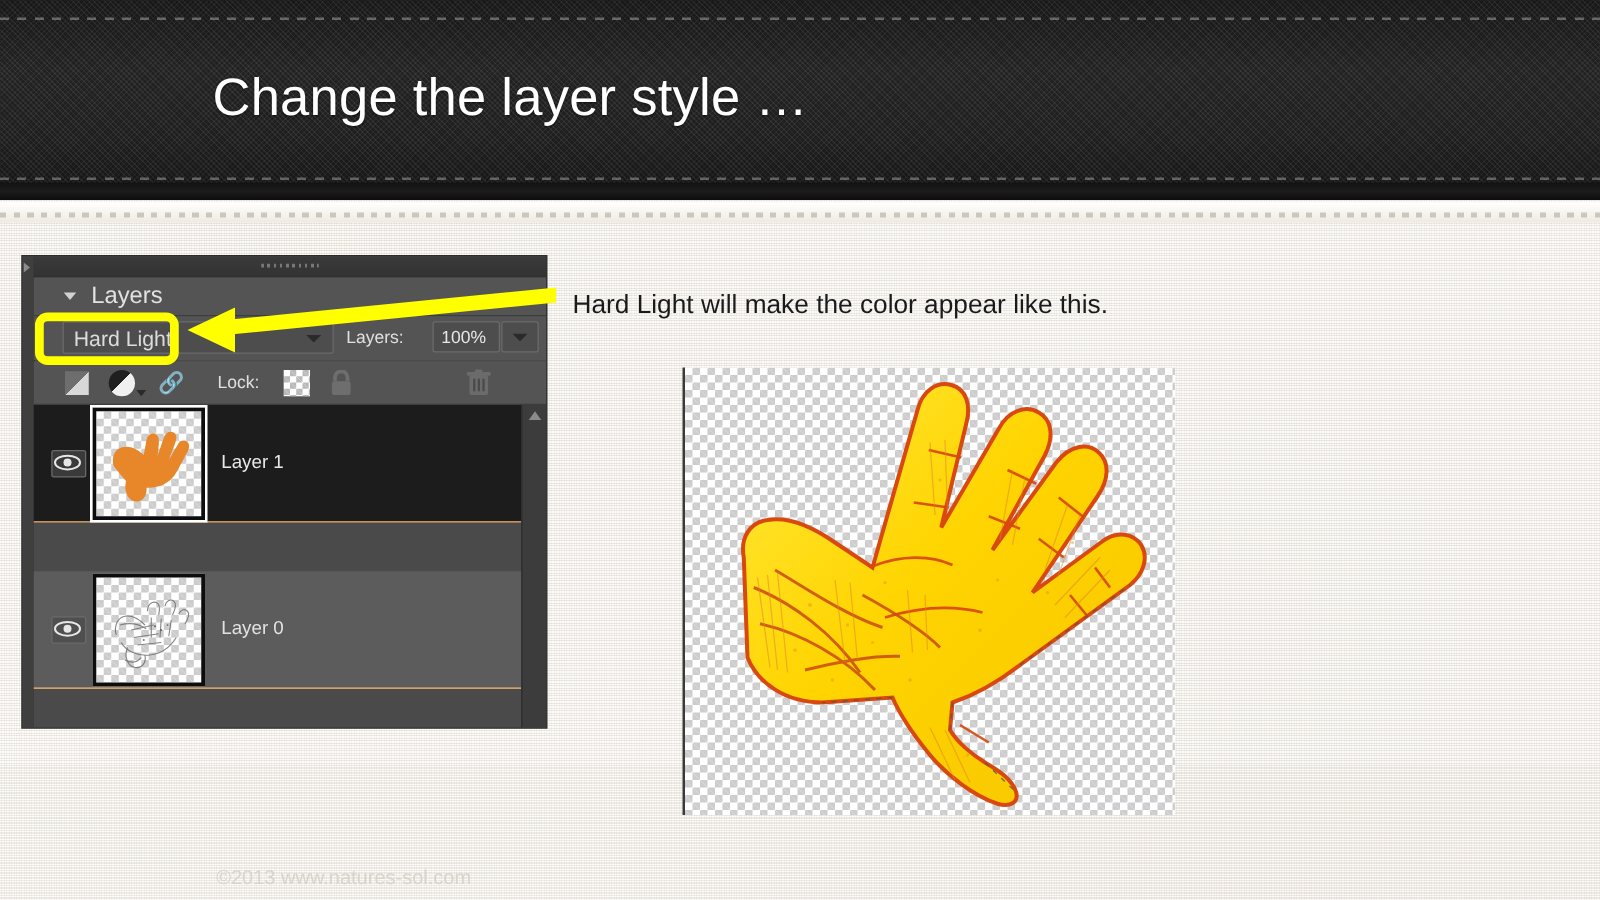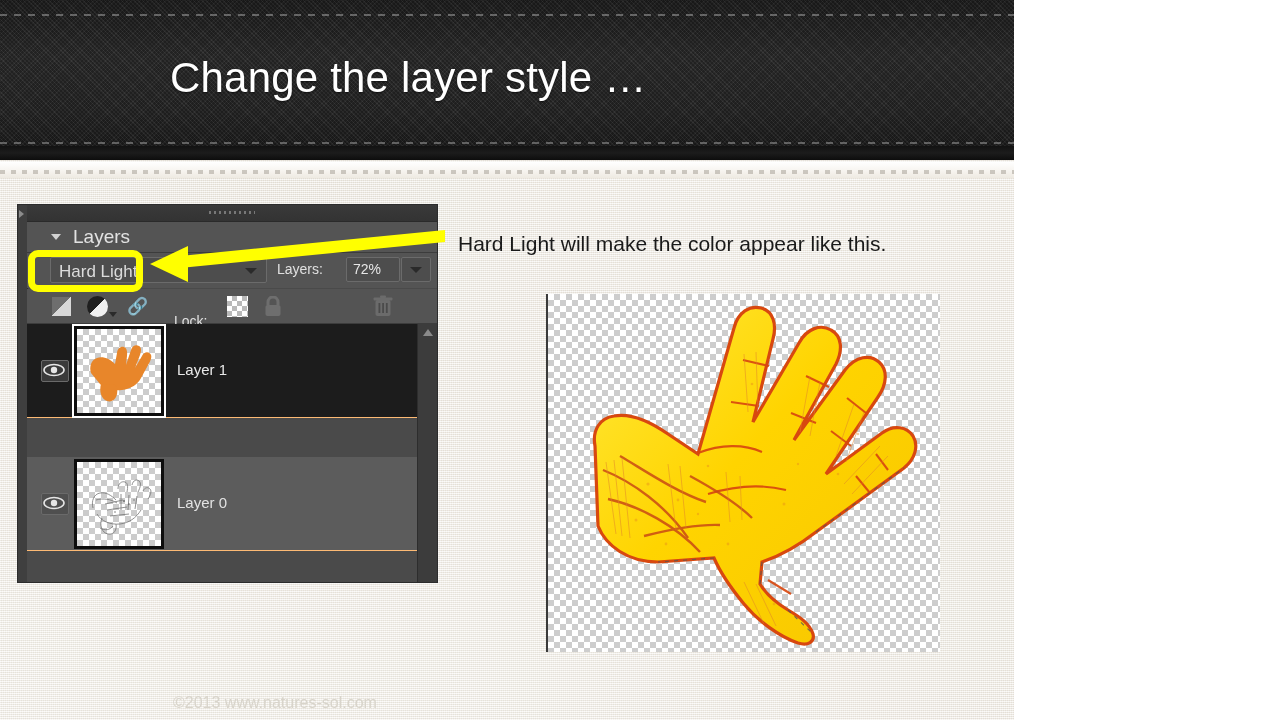--- a/index.html
+++ b/index.html
@@ -5,21 +5,21 @@
   html, body {
     margin: 0;
     padding: 0;
     background: #ffffff;
   }
   body {
     font-family: "Liberation Sans", sans-serif;
   }
   #slide {
     position: relative;
-    width: 1014px;
+    width: 1280px;
     height: 720px;
     overflow: hidden;
     background: #4d7c0f;
   }
 
   
   .paper-bg {
     position: absolute;
     left: 0; top: 0;
     width: 1280px; height: 720px;
@@ -255,21 +255,21 @@
     position: absolute;
     left: 100px; top: 7px;
     width: 18px; height: 21px;
     color: #6a6a6a;
     font-size: 17px;
     line-height: 21px;
     text-align: center;
   }
   .ps-lock-label {
     position: absolute;
-    left: 147px; top: 24px;
+    left: 147px; top: 8px;
     font-size: 14px;
     color: #e0e0e0;
   }
   .ico-checker {
     position: absolute;
     left: 200px; top: 7px;
     width: 21px; height: 21px;
     background-color: #ffffff;
     background-image:
       linear-gradient(45deg, #b9b9b9 25%, transparent 25%, transparent 75%, #b9b9b9 75%),
@@ -447,21 +447,21 @@
       <div class="ps-header-chevrons">»</div>
     </div>
 
     <div class="ps-mode-row">
       <div class="ps-mode-field">
         <div class="ps-mode-text">Hard Light</div>
         <div class="ps-mode-caret"></div>
       </div>
       <div class="ps-opacity-label">Layers:</div>
       <div class="ps-opacity-field">
-        <div class="ps-opacity-value">72%</div>
+        <div class="ps-opacity-value">100%</div>
       </div>
       <div class="ps-opacity-btn">
         <div class="ps-opacity-btn-caret"></div>
       </div>
     </div>
 
     <div class="ps-lock-row">
       <div class="ico-halfsquare"></div>
       <div class="ico-adjust"></div>
       <div class="ico-adjust-caret"></div>

